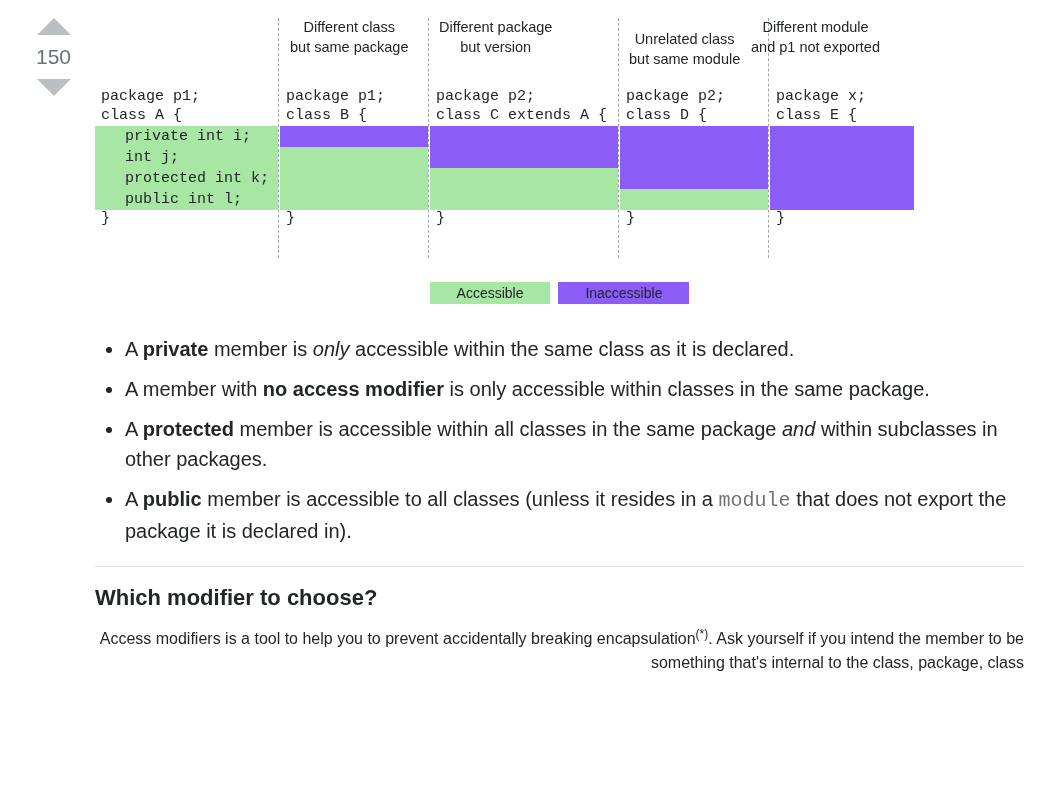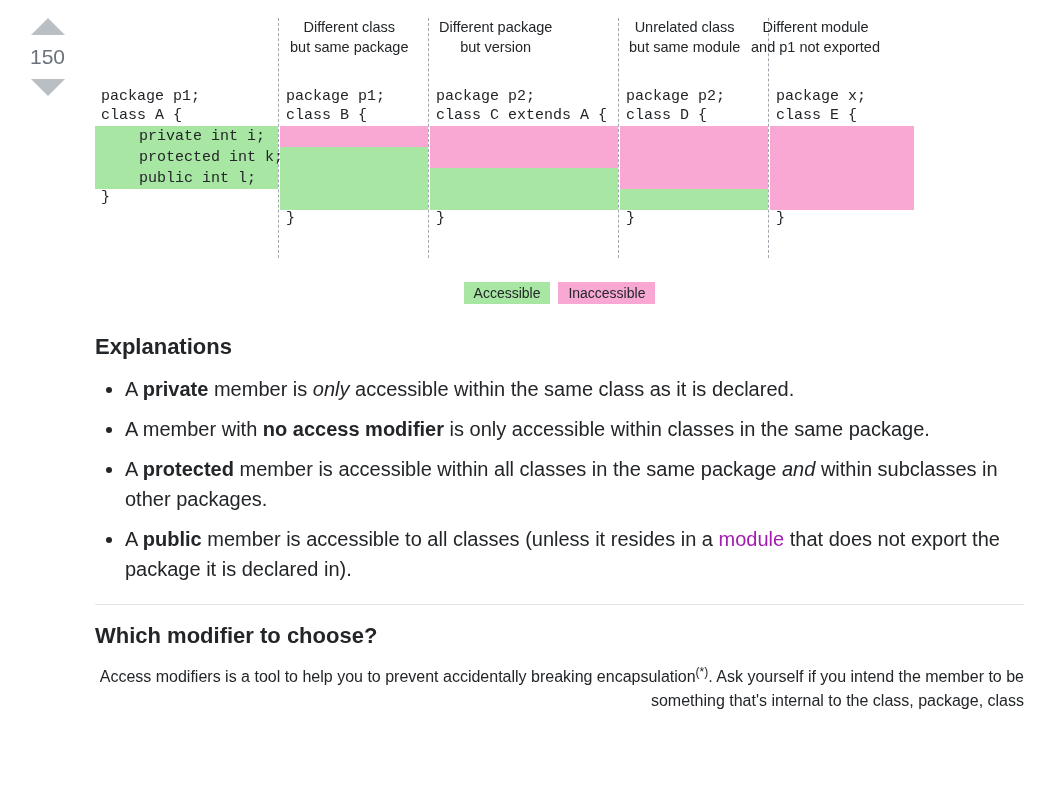--- a/index.html
+++ b/index.html
@@ -12,21 +12,21 @@
   }
   .page {
     width: 1054px;
     height: 802px;
     overflow: hidden;
     position: relative;
     box-sizing: border-box;
   }
   .vote-col {
     position: absolute;
-    left: 20px;
+    left: 26px;
     top: 18px;
     width: 55px;
     display: flex;
     flex-direction: column;
     align-items: center;
     gap: 10px;
   }
   .vote-arrow {
     width: 0;
     height: 0;
@@ -79,42 +79,42 @@
   .colblock {
     position: absolute;
     top: 70px;
   }
   .code-line {
     white-space: pre;
     padding-left: 6px;
   }
   .member-row {
     height: 21px;
-    padding-left: 44px;
+    padding-left: 30px;
     white-space: pre;
     line-height: 21px;
     box-sizing: border-box;
   }
   .green { background: #a8e6a3; }
-  .red { background: #f9a8d4; }
+  .red { background: #8b5cf6; }
   .vline {
     position: absolute;
     top: 0;
     bottom: 0;
     border-left: 1px dashed #9fa6ad;
   }
   .legend {
     text-align: center;
     margin: 24px 0 30px 0;
     font-family: -apple-system, BlinkMacSystemFont, "Segoe UI", "Liberation Sans", sans-serif;
     font-size: 14px;
   }
   .legend span {
     display: inline-block;
-    padding: 3px 10px;
+    padding: 3px 27px;
     margin: 0 2px;
   }
   h2.sec {
     font-size: 22px;
     font-weight: 700;
     margin: 10px 0 14px 0;
     color: #232629;
   }
   .bullets {
     margin: 0 0 20px 0;
@@ -123,21 +123,21 @@
     line-height: 1.5;
   }
   .bullets li { margin: 4px 0 10px 0; }
   .bullets strong { font-weight: 700; }
   .bullets em { font-style: italic; }
   hr.sep {
     border: none;
     border-top: 1px solid #e3e6e8;
     margin: 8px 0 18px 0;
   }
-  a.link { color: #a21caf; text-decoration: none; }
+  a.link { color: #737373; text-decoration: none; font-family: Liberation Mono, monospace; }
   .para {
     font-size: 16px;
     line-height: 1.5;
     margin: 0;
     text-align: right;
   }
   sup { font-size: 0.75em; }
 </style>
 </head>
 <body>
@@ -160,33 +160,34 @@
       <div class="vline" style="left:673px;"></div>
 
       <div class="hdr" style="left:195px;">
         <span>Different class</span><br>
         <span>but same package</span>
       </div>
       <div class="hdr" style="left:344px;">
         <span>Different package</span><br>
         <span>but version</span>
       </div>
-      <div class="hdr" style="left:534px;">
+      <div class="hdr" style="left:534px;margin-top:12px;">
         <span>Unrelated class</span><br>
         <span>but same module</span>
       </div>
       <div class="hdr" style="left:656px;">
         <span>Different module</span><br>
         <span>and p1 not exported</span>
       </div>
 
       <div class="colblock" style="left:0; width:183px;">
         <div class="code-line">package p1;</div>
         <div class="code-line">class A {</div>
         <div class="member-row green">private int i;</div>
+        <div class="member-row green">int j;</div>
         <div class="member-row green">protected int k;</div>
         <div class="member-row green">public int l;</div>
         <div class="code-line">}</div>
       </div>
 
       <div class="colblock" style="left:185px; width:148px;">
         <div class="code-line">package p1;</div>
         <div class="code-line">class B {</div>
         <div class="member-row red"></div>
         <div class="member-row green"></div>
@@ -225,21 +226,20 @@
         <div class="code-line">}</div>
       </div>
 
     </div>
 
     <div class="legend">
       <span class="green">Accessible</span>
       <span class="red">Inaccessible</span>
     </div>
 
-    <h2 class="sec">Explanations</h2>
     <ul class="bullets">
       <li>
         <span>A </span><strong>private</strong><span> member is </span><em>only</em><span> accessible within the same class as it is declared.</span>
       </li>
       <li>
         <span>A member with </span><strong>no access modifier</strong><span> is only accessible within classes in the same package.</span>
       </li>
       <li>
         <span>A </span><strong>protected</strong><span> member is accessible within all classes in the same package </span><em>and</em><span> within subclasses in other packages.</span>
       </li>

